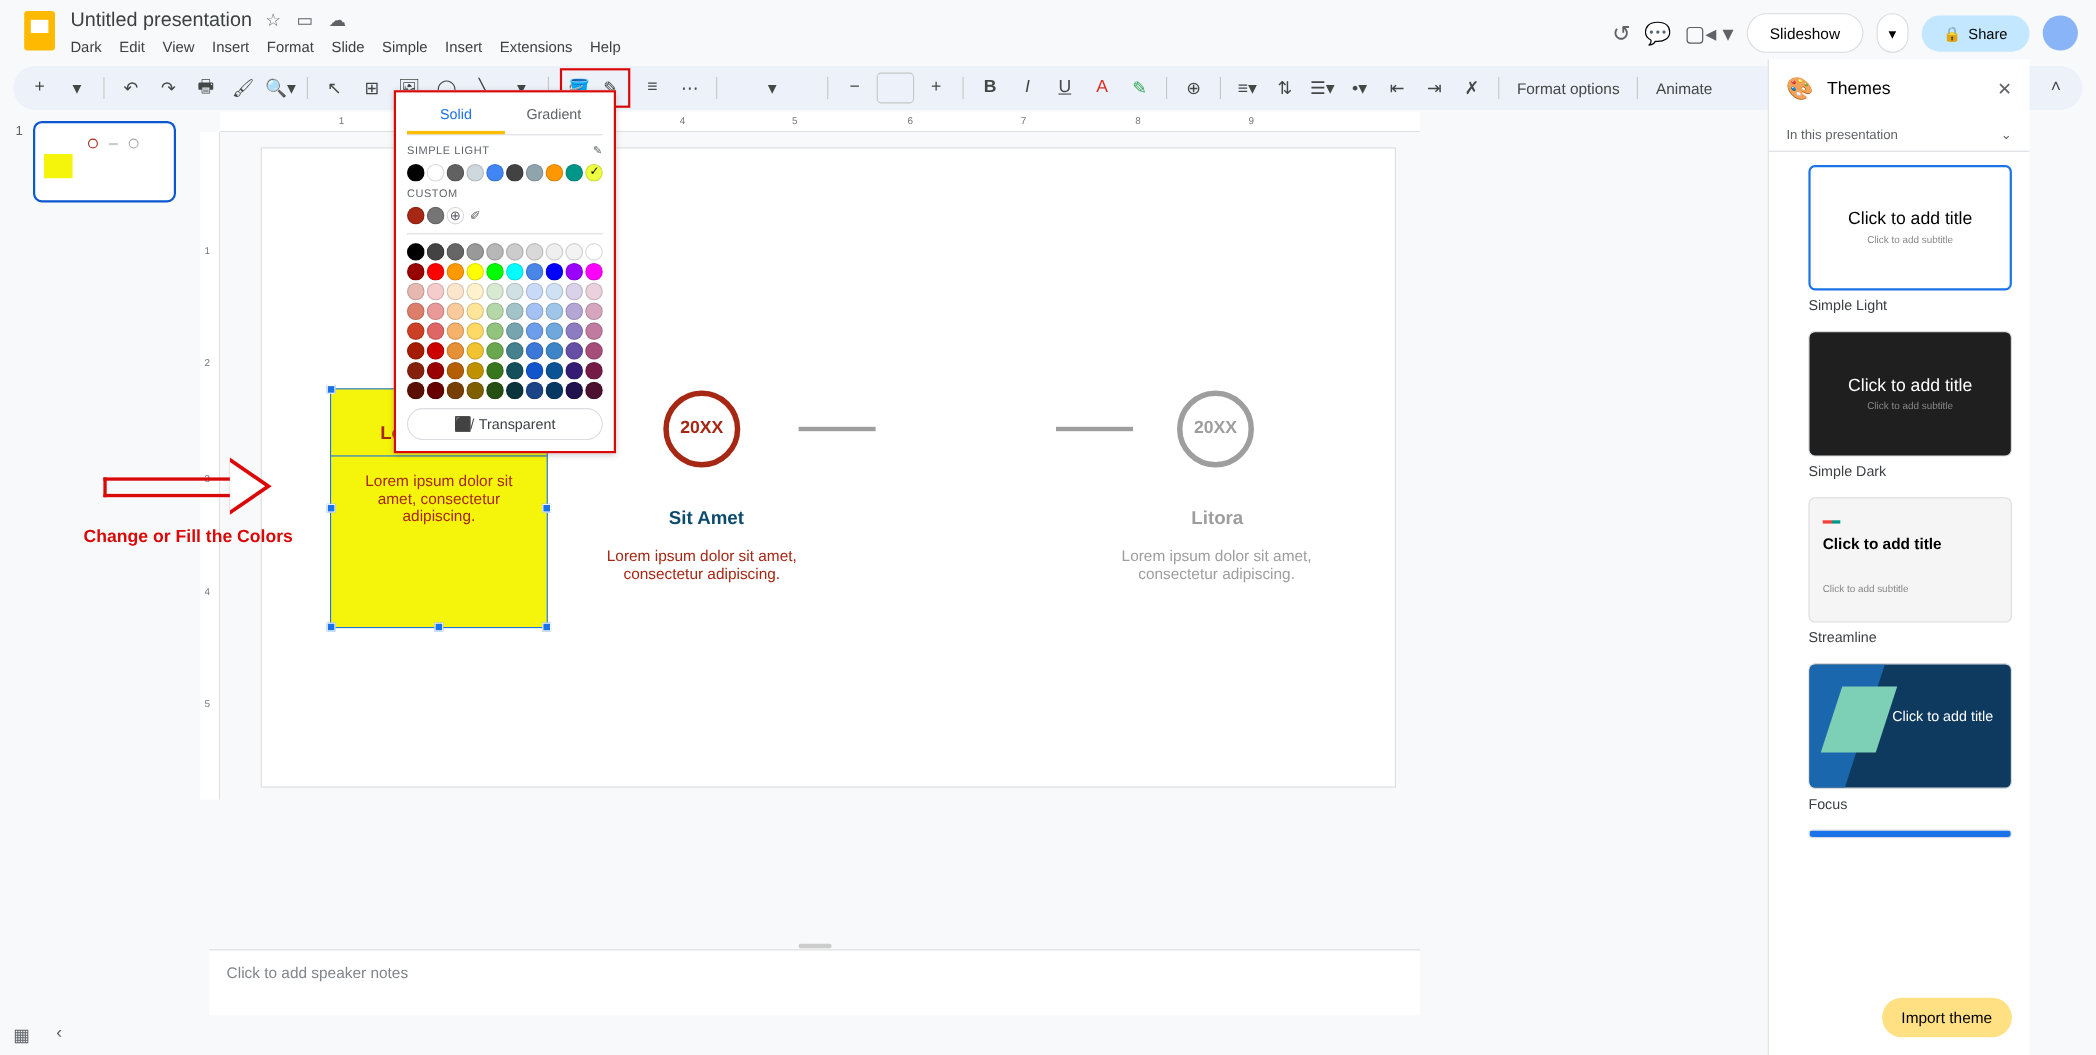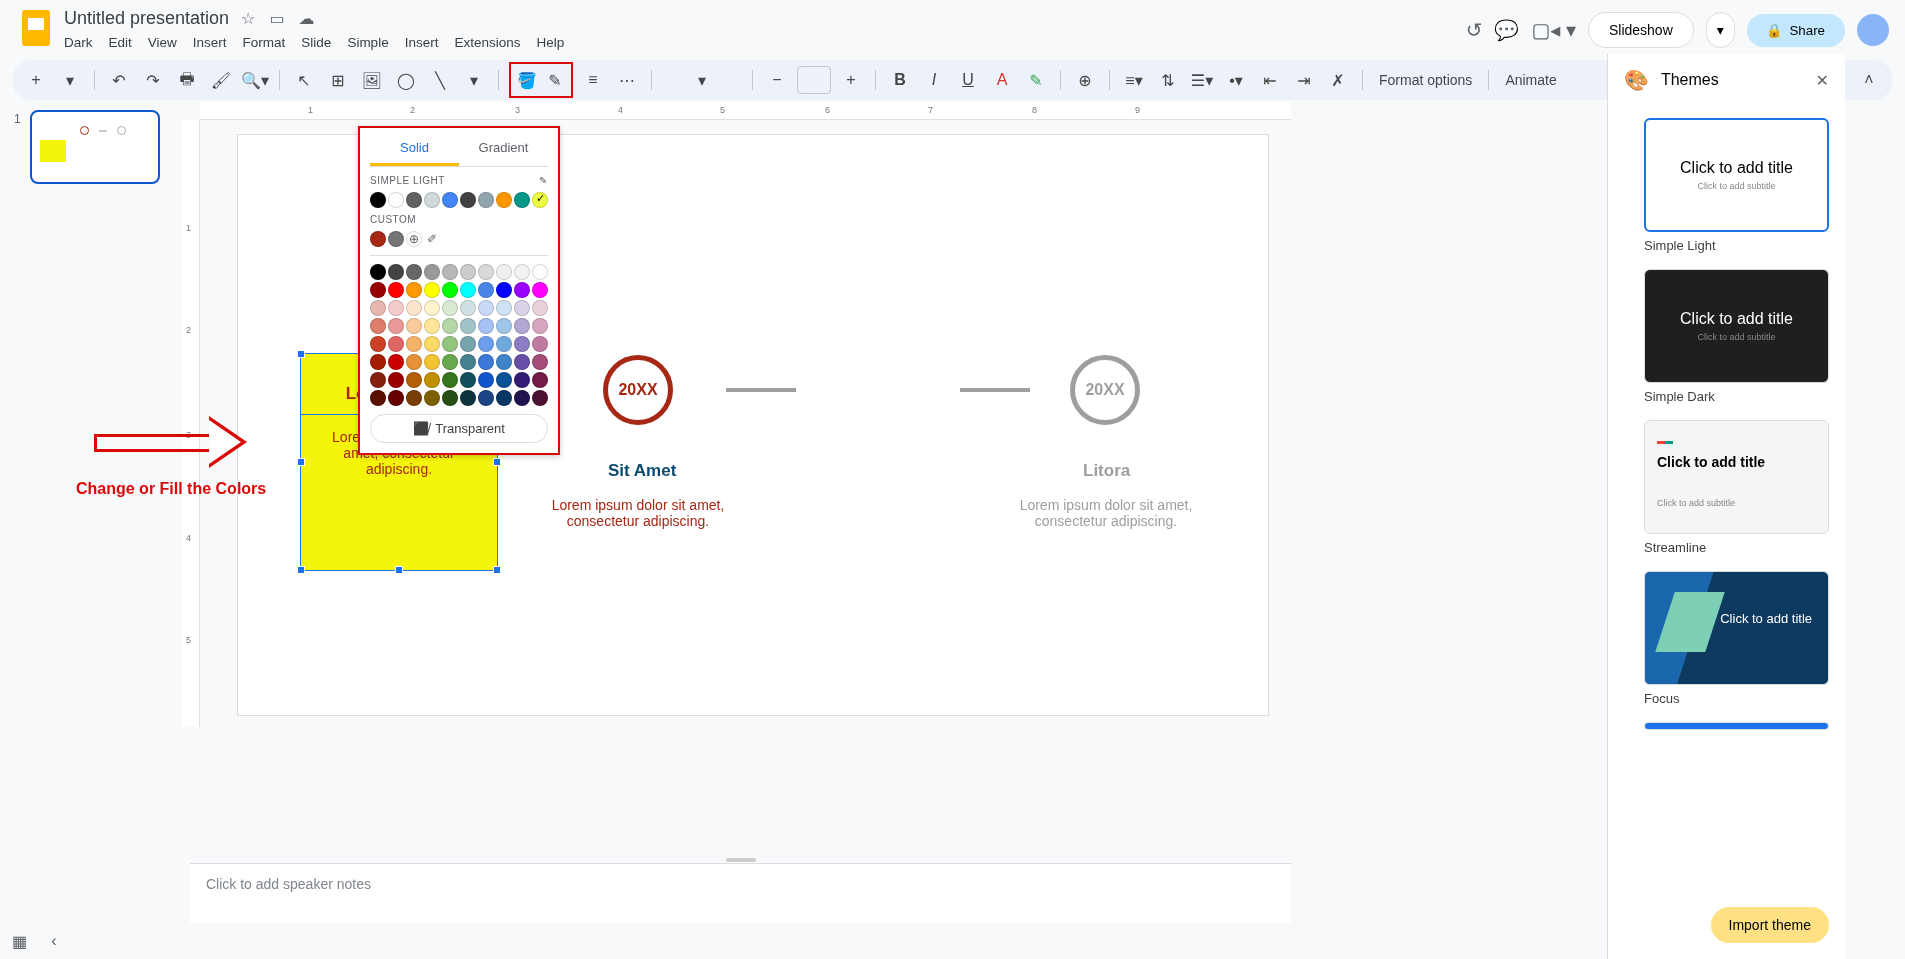--- a/index.html
+++ b/index.html
@@ -63,21 +63,21 @@
 
 
 .arrow-anno { position: absolute; left: -76px; top: 316px; }
 .arrow-shape { width: 190px; height: 48px; position: relative; }
 .arrow-body { position: absolute; left: 0; top: 16px; width: 120px; height: 18px; border: 3px solid #db0808; border-right: none; }
 .arrow-head { position: absolute; left: 115px; top: -2px; width: 0; height: 0; border-top: 26px solid transparent; border-bottom: 26px solid transparent; border-left: 38px solid #db0808; }
 .arrow-head::after { content: ""; position: absolute; left: -38px; top: -22px; width: 0; height: 0; border-top: 22px solid transparent; border-bottom: 22px solid transparent; border-left: 32px solid #fff; }
 .anno-text { position: absolute; left: -94px; top: 378px; color: #db0808; font-weight: bold; font-size: 16px; white-space: nowrap; }
 
 
-.color-popup { position: absolute; left: 358px; top: 82px; width: 202px; background: #fff; border: 2px solid #db0808; box-shadow: 0 2px 6px rgba(0,0,0,0.2); padding: 4px 10px 10px; z-index: 100; margin-top: 44px; }
+.color-popup { position: absolute; left: 358px; top: 82px; width: 202px; background: #fff; border: 2px solid #db0808; box-shadow: 0 2px 6px rgba(0,0,0,0.2); padding: 4px 10px 10px; z-index: 100; }
 .cp-tabs { display: flex; border-bottom: 1px solid #dadce0; margin-bottom: 8px; }
 .cp-tab { flex: 1; text-align: center; padding: 8px 0; font-size: 13px; cursor: pointer; color: #5f6368; }
 .cp-tab.active { color: #1a73e8; border-bottom: 3px solid #fbbc04; font-weight: 500; }
 .cp-section { font-size: 10px; letter-spacing: 0.5px; color: #5f6368; margin: 6px 0; display: flex; justify-content: space-between; align-items: center; }
 .cp-row { display: flex; gap: 2px; margin-bottom: 2px; }
 .swatch { width: 16px; height: 16px; border-radius: 50%; cursor: pointer; border: 1px solid rgba(0,0,0,0.15); position: relative; }
 .swatch.check::after { content: "✓"; position: absolute; left: 3px; top: -1px; font-size: 11px; color: #000; }
 .swatch.add { display: flex; align-items: center; justify-content: center; color: #5f6368; font-size: 12px; }
 .transparent-btn { width: 100%; margin-top: 8px; padding: 6px; border: 1px solid #dadce0; border-radius: 16px; background: #fff; font-size: 13px; color: #3c4043; cursor: pointer; display: flex; align-items: center; justify-content: center; gap: 6px; }
 
@@ -415,20 +415,24 @@
       <span>Transparent</span>
     </button>
 </div>
 
 <div class="themes-panel">
   <div class="themes-header">
     <span style="color:#f29900;font-size:20px">🎨</span>
     <span class="themes-title">Themes</span>
     <span style="color:#5f6368;cursor:pointer">✕</span>
   </div>
+  <div class="themes-sub">
+      <span>In this presentation</span>
+      <span>⌄</span>
+    </div>
   <div class="theme-list">
     <div class="theme-item">
       <div class="theme-prev selected">
           <div class="theme-prev-title">Click to add title</div>
           <div class="theme-prev-sub">Click to add subtitle</div>
         </div>
       <div class="theme-label">Simple Light</div>
     </div>
     <div class="theme-item">
       <div class="theme-prev dark">

